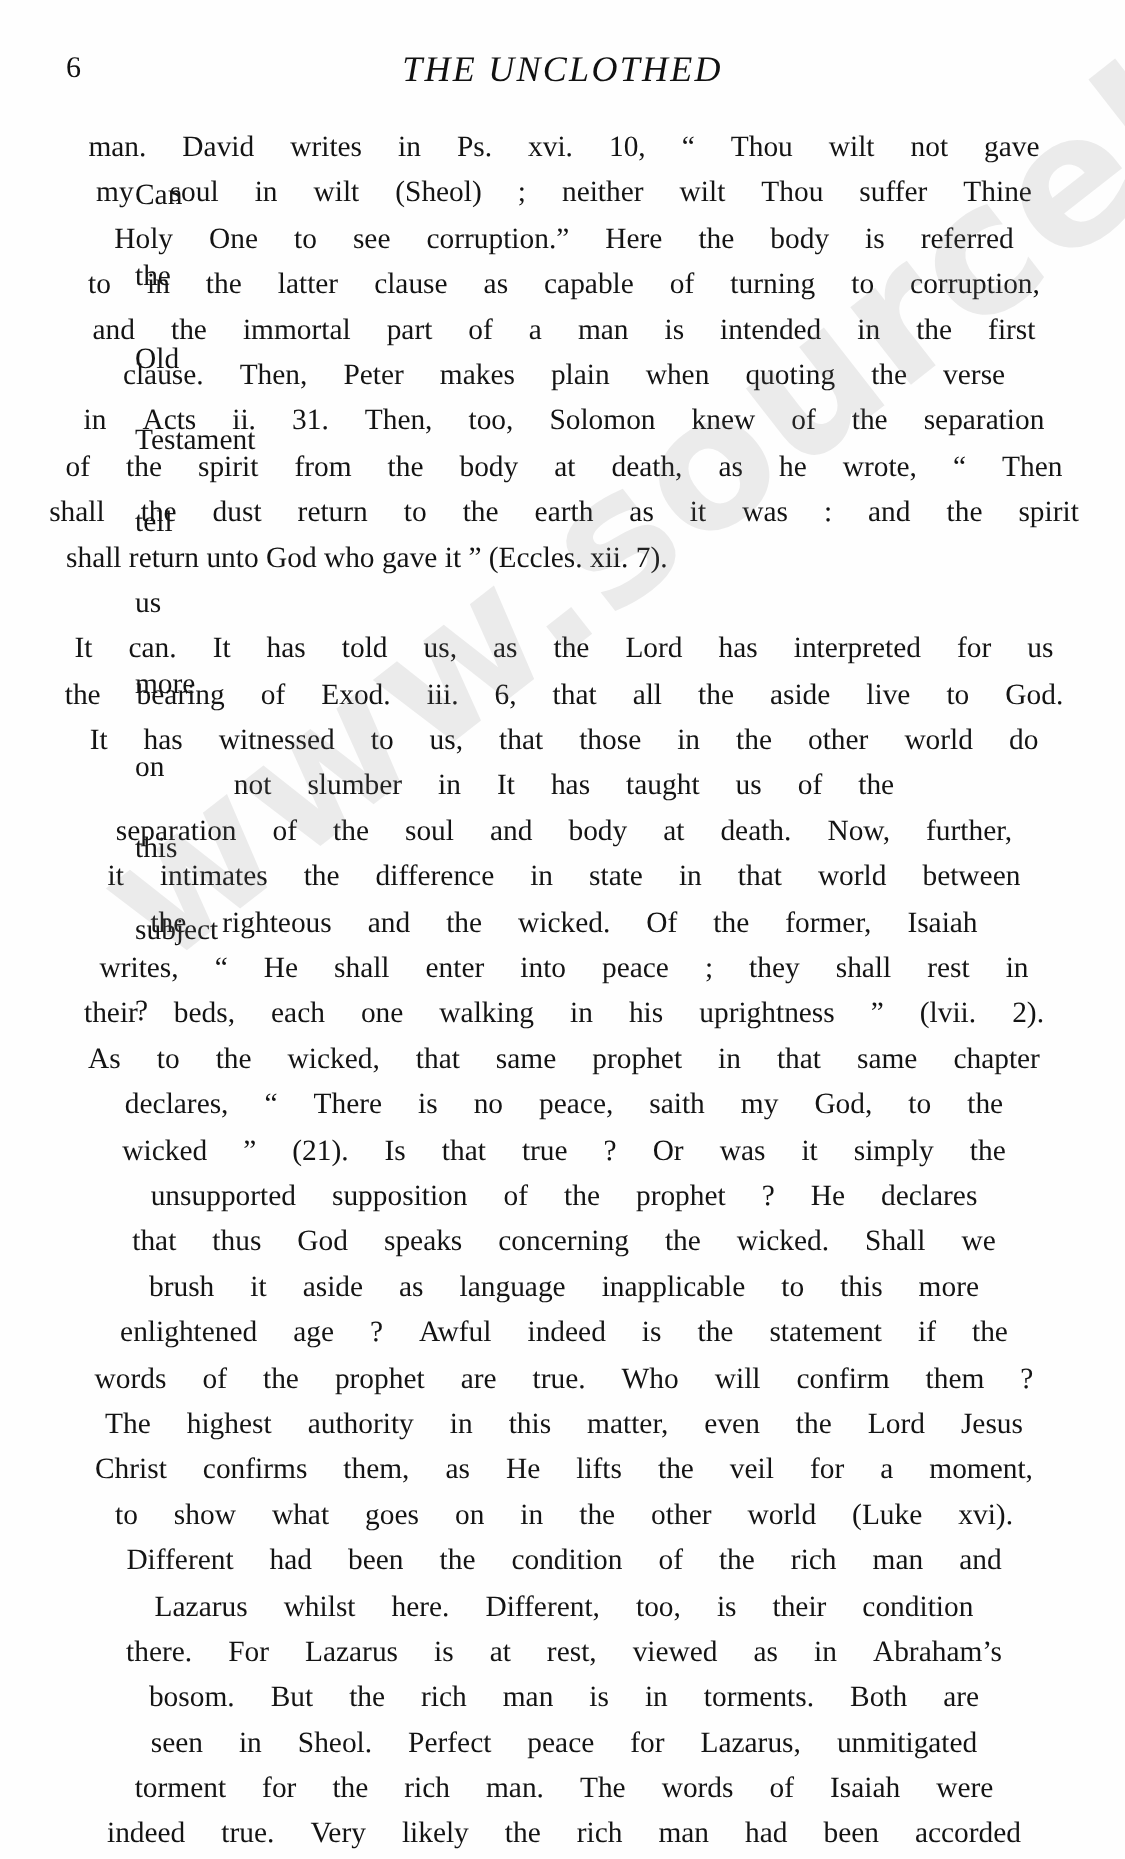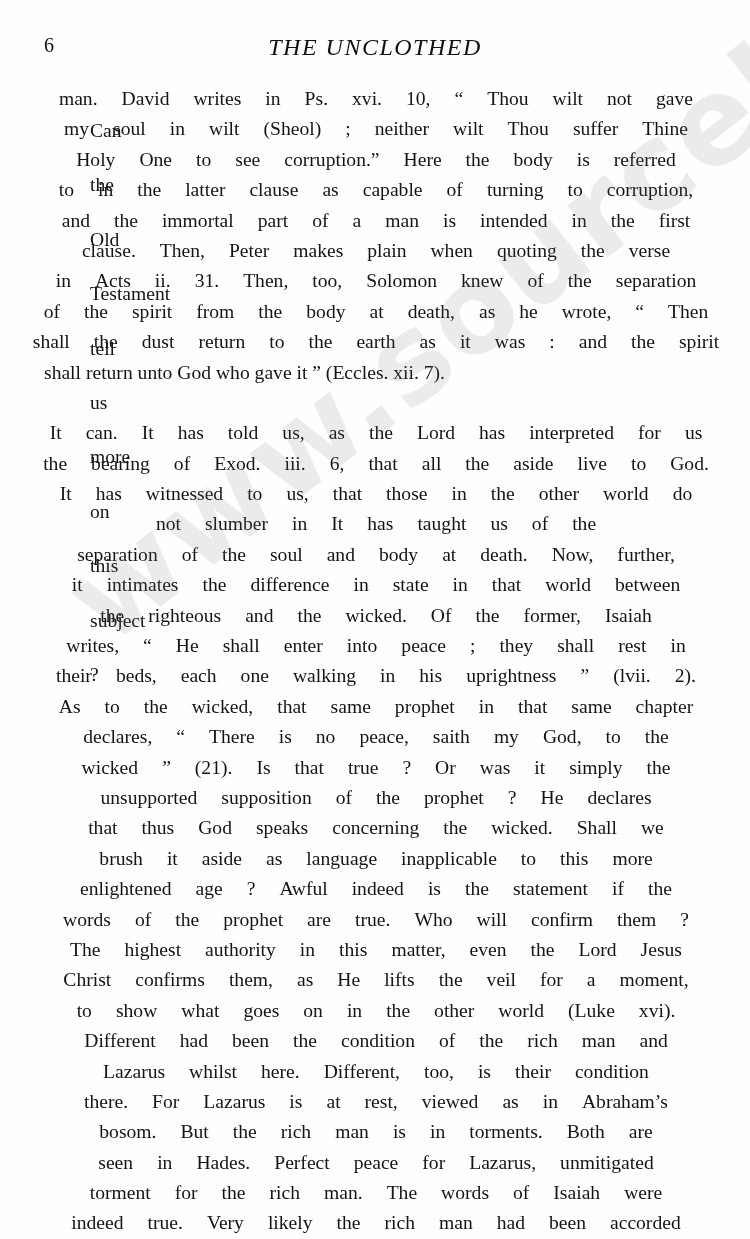--- a/index.html
+++ b/index.html
@@ -549,21 +549,21 @@
           <span>man</span>
           <span>is</span>
           <span>in</span>
           <span>torments.</span>
           <span>Both</span>
           <span>are</span>
         </div>
         <div class="line justified">
           <span>seen</span>
           <span>in</span>
-          <span>Hades.</span>
+          <span>Sheol.</span>
           <span>Perfect</span>
           <span>peace</span>
           <span>for</span>
           <span>Lazarus,</span>
           <span>unmitigated</span>
         </div>
         <div class="line justified">
           <span>torment</span>
           <span>for</span>
           <span>the</span>

